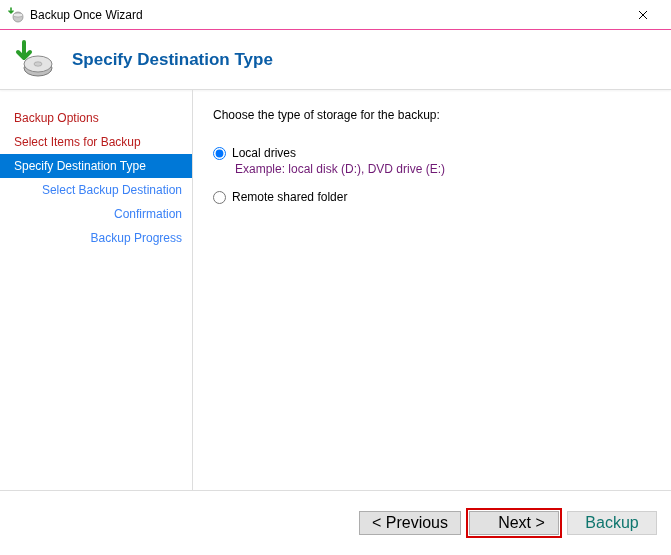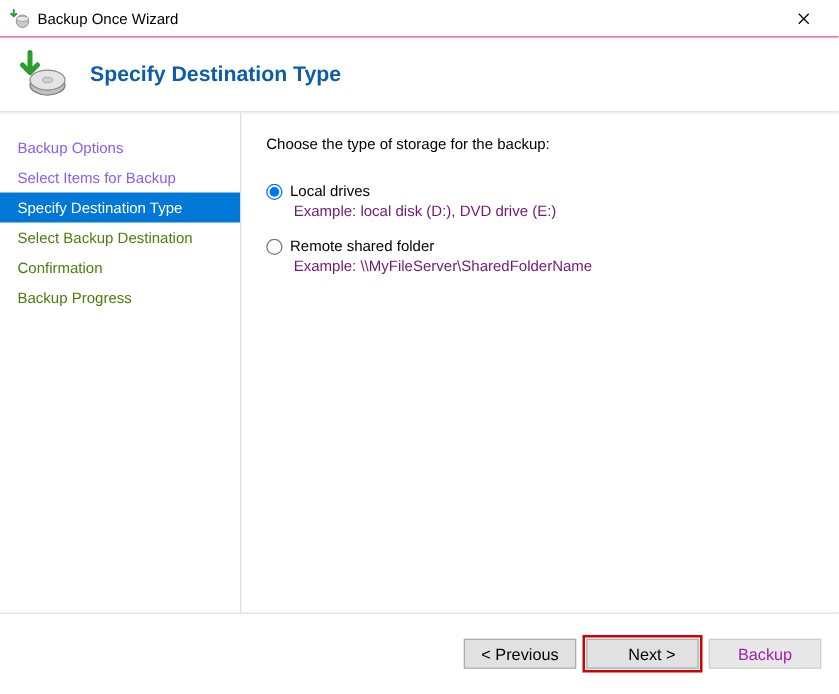--- a/index.html
+++ b/index.html
@@ -57,30 +57,31 @@
   }
   .sidebar {
     width: 192px;
     padding: 16px 0 0 0;
   }
   .sidebar .step {
     padding: 5px 10px 5px 14px;
     white-space: nowrap;
     overflow: hidden;
     text-overflow: ellipsis;
-    color: #8b5cf6;
+    color: #b91c1c;
     cursor: pointer;
   }
   .sidebar .step.active {
     background: #0078d7;
     color: #fff;
   }
   .sidebar .step.disabled {
-    color: #4d7c0f;
+    color: #3b82f6;
     cursor: default;
+    text-align: right;
   }
   .divider-v {
     width: 1px;
     background: #ddd;
   }
   .content {
     flex: 1;
     padding: 18px 18px 18px 20px;
   }
   .content .prompt {
@@ -107,27 +108,27 @@
     align-items: center;
     justify-content: flex-end;
     padding-right: 14px;
     gap: 8px;
   }
   .btn {
     min-width: 90px;
     height: 24px;
     background: #e1e1e1;
     border: 1px solid #adadad;
-    font-size: 13px;
+    font-size: 16px;
     font-family: inherit;
     cursor: pointer;
     padding: 0 12px;
   }
   .btn:disabled {
-    color: #a21caf;
+    color: #0f766e;
     background: #e8e8e8;
     border-color: #cfcfcf;
     cursor: default;
   }
   .btn.highlight {
     outline: 2px solid #d40000;
     outline-offset: 1px;
     padding-left: 27px;
   }
 </style>
@@ -178,21 +179,20 @@
     <div class="radio-row">
       <input type="radio" name="dest" checked="" style="">
       <span>Local drives</span>
     </div>
     <div class="example">Example: local disk (D:), DVD drive (E:)</div>
 
     <div class="radio-row">
       <input type="radio" name="dest" style="">
       <span>Remote shared folder</span>
     </div>
-    <div class="example">Example: \\MyFileServer\SharedFolderName</div>
   </div>
 </div>
 
 <div class="footer">
   <button class="btn">&lt; Previous</button>
   <button class="btn highlight">Next &gt;</button>
   <button class="btn" disabled="">Backup</button>
 </div>
 
 </body></html>

